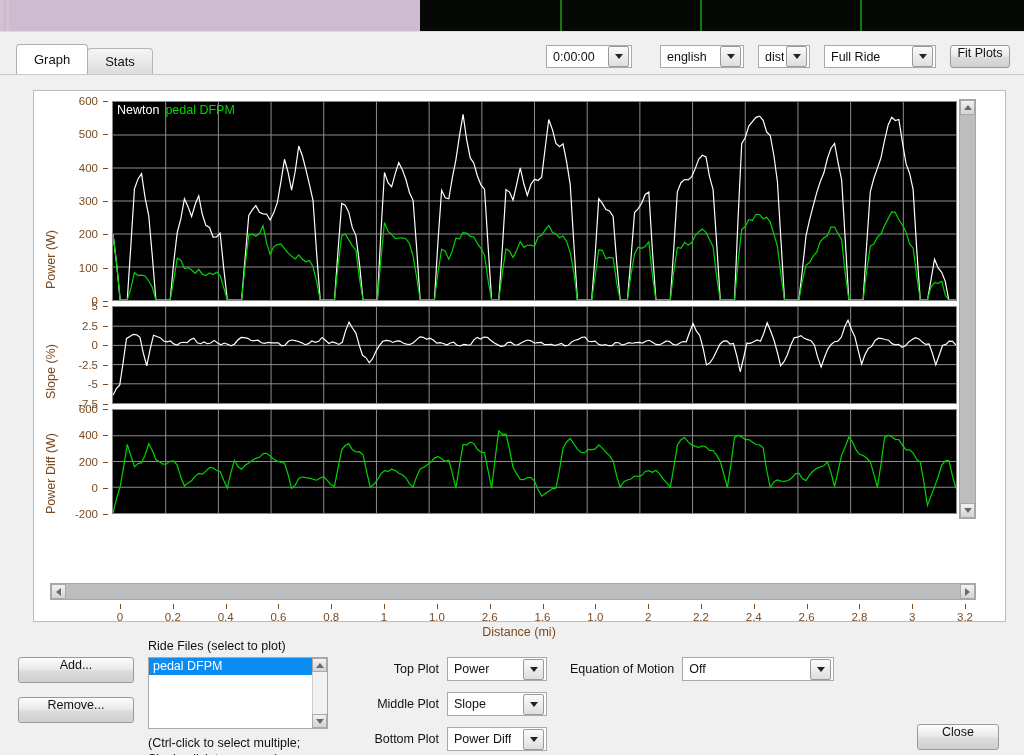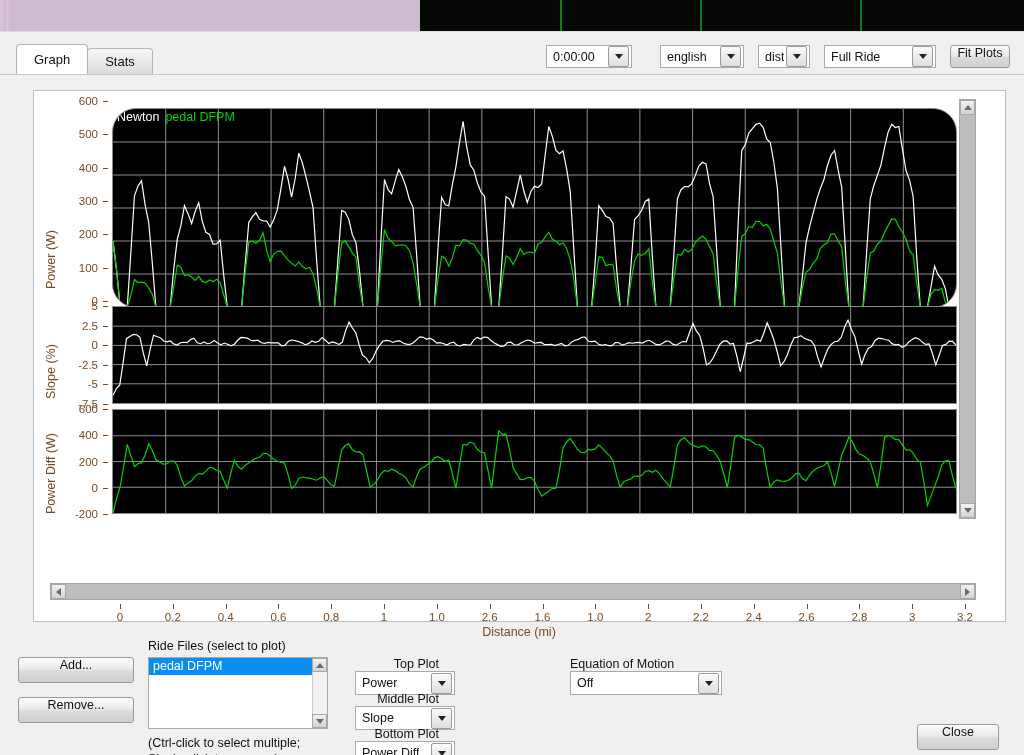--- a/index.html
+++ b/index.html
@@ -163,21 +163,21 @@
   .listitem.sel{background:#0a8df0;color:#fff;}
   .listscroll{
     position:absolute;right:0;top:0;width:15px;height:100%;background:#f2f2f2;
     border-left:1px solid #cdcdcd;box-sizing:border-box;
   }
   .listscroll .sb-arrow{position:absolute;left:-1px;width:15px;height:14px;}
   .listscroll .top{top:0;}
   .listscroll .bot{bottom:0;}
   .hint{position:absolute;left:148px;top:103px;font-size:12.5px;color:#111;line-height:16px;}
 
-  .formrow{position:absolute;display:flex;align-items:flex-start;flex-direction:column;}
+  .formrow{position:absolute;display:flex;align-items:center;}
   .formrow .lbl{font-size:12.5px;color:#111;margin-right:8px;text-align:right;}
   #row-top{left:355px;top:25px;}
   #row-mid{left:355px;top:60px;}
   #row-bot{left:355px;top:95px;}
   #row-eom{left:570px;top:25px;}
   #row-top .lbl,#row-mid .lbl,#row-bot .lbl{width:84px;}
   #row-eom .lbl{width:auto;}
   .sel-sm{width:100px;height:24px;}
   .sel-lg{width:152px;height:24px;}
   #btn-close{position:absolute;left:917px;top:92px;width:82px;height:26px;}
@@ -283,21 +283,21 @@
             <div class="ylab" style="top: 388.75px; right: 14px;">0</div>
             <div class="ytick" style="top: 388.75px; right: 4px;"></div>
             <div class="ylab" style="top: 362.5px; right: 14px;">200</div>
             <div class="ytick" style="top: 362.5px; right: 4px;"></div>
             <div class="ylab" style="top: 336.25px; right: 14px;">400</div>
             <div class="ytick" style="top: 336.25px; right: 4px;"></div>
             <div class="ylab" style="top: 310px; right: 14px;">600</div>
             <div class="ytick" style="top: 310px; right: 4px;"></div>
           </div>
 
-        <div class="chart-frame" id="frame-top" style="top:9px;height:200px;border-radius:24px;">
+        <div class="chart-frame" id="frame-top" style="top:2px;height:200px;">
             <svg viewBox="0 0 845 200" preserveAspectRatio="none">
               <line x1="0" x2="845" y1="166.66666666666669" y2="166.66666666666669" stroke="#8f8f8f" stroke-width="1"></line>
               <line x1="0" x2="845" y1="133.33333333333334" y2="133.33333333333334" stroke="#8f8f8f" stroke-width="1"></line>
               <line x1="0" x2="845" y1="100" y2="100" stroke="#8f8f8f" stroke-width="1"></line>
               <line x1="0" x2="845" y1="66.66666666666669" y2="66.66666666666669" stroke="#8f8f8f" stroke-width="1"></line>
               <line x1="0" x2="845" y1="33.333333333333314" y2="33.333333333333314" stroke="#8f8f8f" stroke-width="1"></line>
               <line x1="52.8125" x2="52.8125" y1="0" y2="200" stroke="#8f8f8f" stroke-width="1"></line>
               <line x1="105.625" x2="105.625" y1="0" y2="200" stroke="#8f8f8f" stroke-width="1"></line>
               <line x1="158.4375" x2="158.4375" y1="0" y2="200" stroke="#8f8f8f" stroke-width="1"></line>
               <line x1="211.25" x2="211.25" y1="0" y2="200" stroke="#8f8f8f" stroke-width="1"></line>

